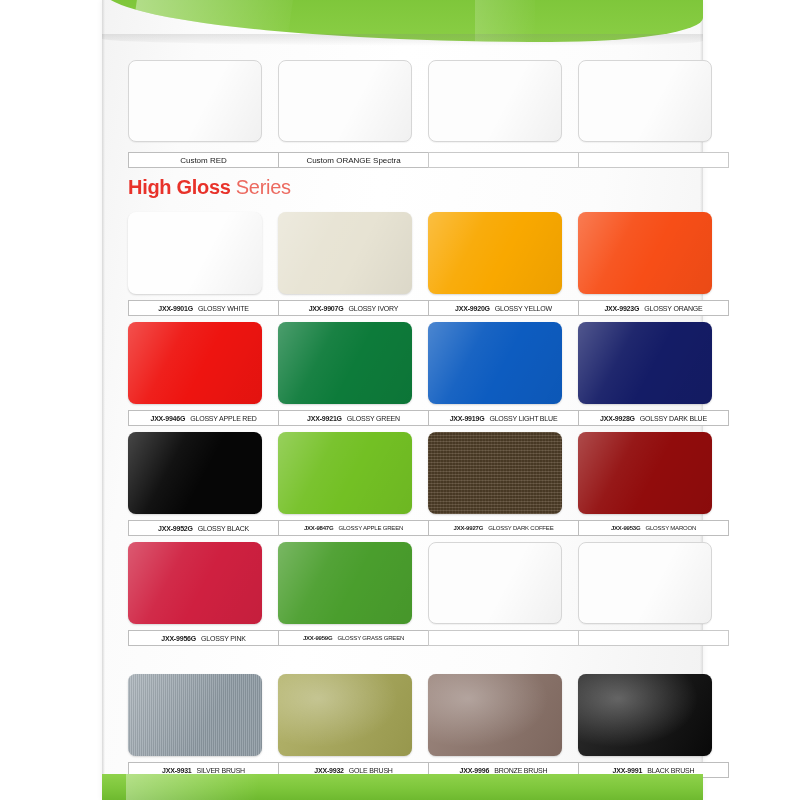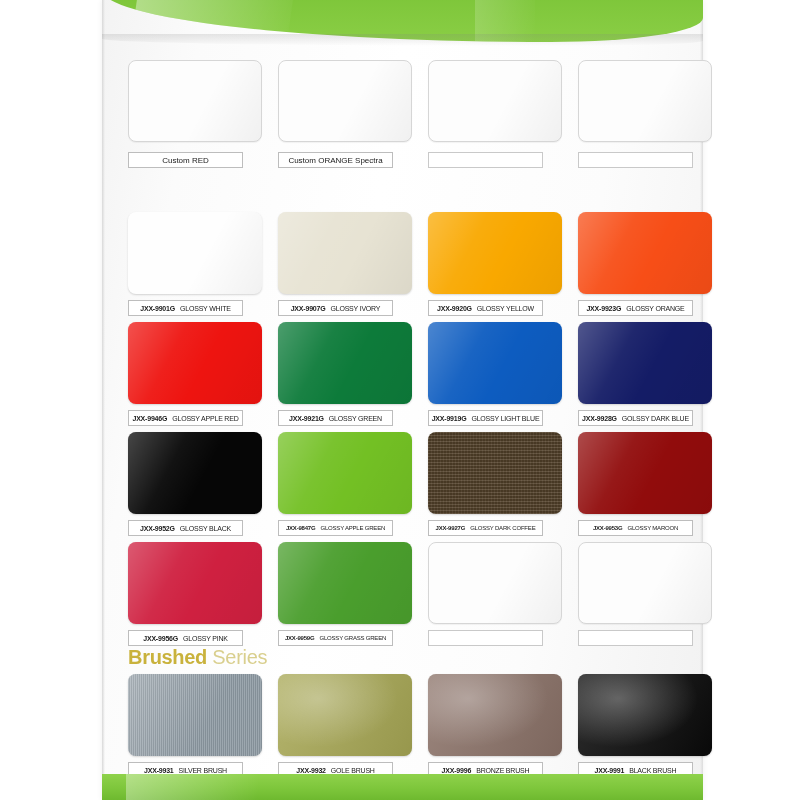--- a/index.html
+++ b/index.html
@@ -161,21 +161,21 @@
   }
   .chip.tex-soft .sheen {
     background:
       radial-gradient(ellipse at 30% 30%, rgba(255,255,255,0.30), rgba(255,255,255,0) 60%),
       linear-gradient(118deg, rgba(255,255,255,0.14), rgba(0,0,0,0.10));
   }
 
   .label {
     position: absolute;
     left: 0;
-    width: 115px;
+    width: 151px;
     height: 16px;
     background: #ffffff;
     border: 1px solid #bdbdbd;
     display: flex;
     align-items: center;
     justify-content: center;
     gap: 5px;
     font-size: 7px;
     color: #1a1a1a;
     white-space: nowrap;
@@ -199,22 +199,22 @@
   <div class="sheet-edge-l"></div>
   <div class="sheet-edge-r"></div>
 
   <div class="banner-top">
     <div class="gloss"></div>
     <div class="gloss2"></div>
   </div>
   <div class="banner-top-shadow"></div>
 
   <div class="content" id="content">
-    <div class="section-title title-brushed">
-      <span class="strong">Brushed</span><span class="light"> Series</span>
+    <div class="section-title title-gloss">
+      <span class="strong">High Gloss</span><span class="light"> Series</span>
     </div>
   <div class="swatch-cell" style="left: 26px; top: 60px;">
         <div class="chip blankchip" style="background: rgb(253, 253, 253);">
           <div class="sheen"></div>
         </div>
       </div>
       <div class="label custom" style="left: 26px; top: 152px;">
         <span class="name">Custom RED</span>
       </div>
       <div class="swatch-cell" style="left: 176px; top: 60px;">

